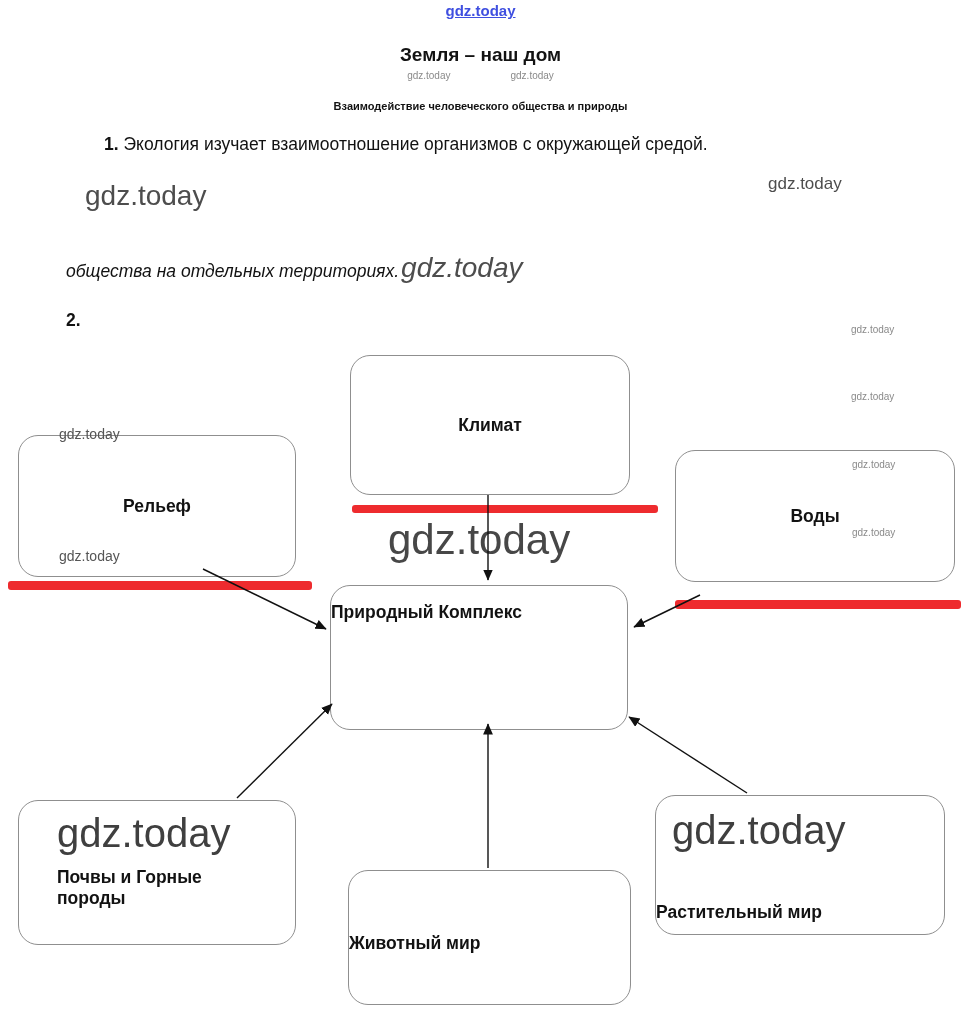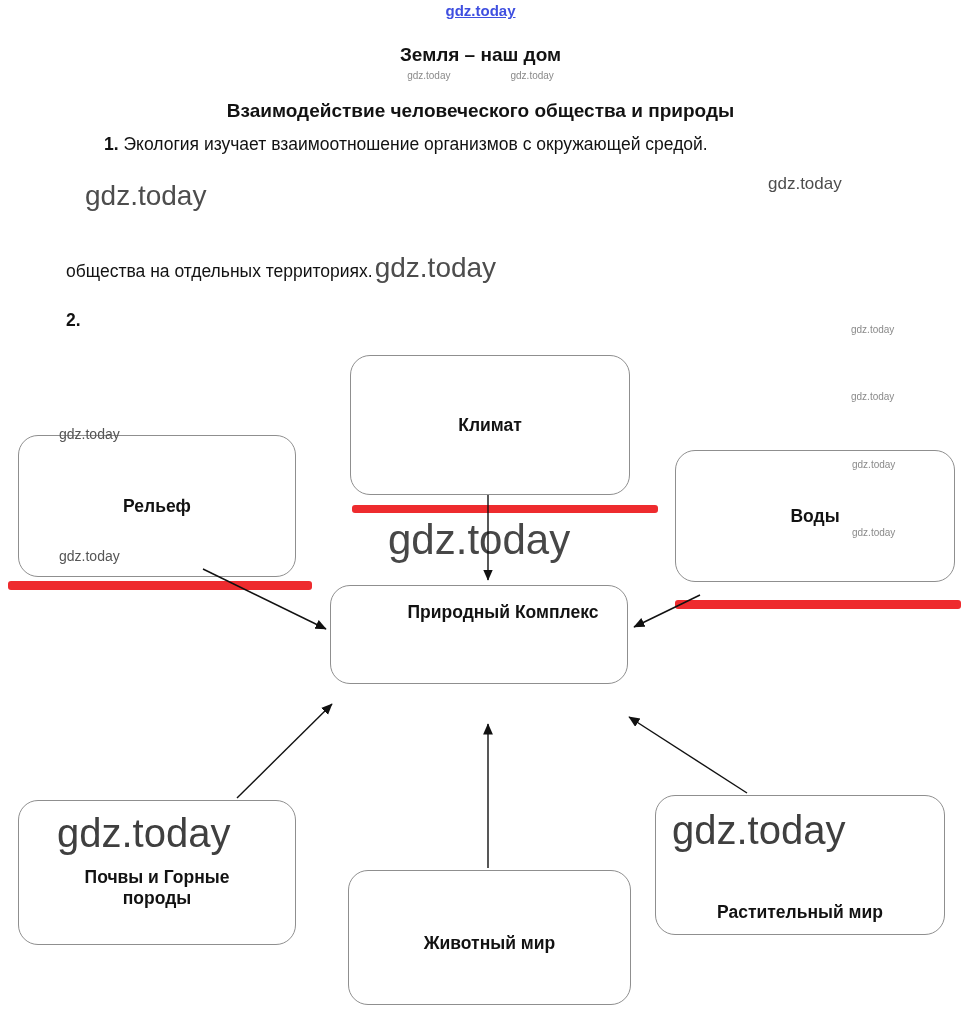--- a/index.html
+++ b/index.html
@@ -17,21 +17,21 @@
     top: 2px;
     font-size: 15px;
     font-weight: bold;
     color: #3f4fe0;
     text-decoration: underline;
     cursor: pointer;
   }
   .title    { top: 44px;  font-size: 19px; font-weight: bold; text-align: center; }
   .wm-row   { top: 70px;  display: flex; justify-content: center; gap: 60px;
               font-size: 10px; color: #8a8a8a; }
-  .subtitle { top: 100px; font-size: 19px; font-weight: bold; }
+  .subtitle { top: 100px; font-size: 11px; font-weight: bold; }
 
   .line { position: absolute; font-size: 17.5px; white-space: nowrap; }
   .num  { font-weight: bold; }
 
   .wm { position: absolute; color: #555555; white-space: nowrap; }
   .wm-left-big  { left: 85px;  top: 180px; font-size: 28px; color: #4d4d4d; }
   .wm-right-1   { left: 768px; top: 174px; font-size: 17px; color: #4d4d4d; }
   .wm-inline    { position: static; font-size: 28px; color: #4d4d4d; margin-left: 2px; }
   .wm-side-1    { left: 851px; top: 324px; font-size: 10px; color: #8a8a8a; }
   .wm-side-2    { left: 851px; top: 391px; font-size: 10px; color: #8a8a8a; }
@@ -41,28 +41,27 @@
     position: absolute;
     border: 1px solid #8f8f8f;
     border-radius: 20px;
     background: #ffffff;
     box-sizing: border-box;
   }
   .box-label {
     font-weight: bold;
     font-size: 17.5px;
     color: #121212;
-    text-align: center;
   }
   .flex-center { display: flex; align-items: center; justify-content: center; }
 
   .box-climate { left: 350px; top: 355px; width: 280px; height: 140px; }
   .box-relief  { left: 18px;  top: 435px; width: 278px; height: 142px; }
   .box-waters  { left: 675px; top: 450px; width: 280px; height: 132px; }
-  .box-center  { left: 330px; top: 585px; width: 298px; height: 99px; padding-left: 48px; }
+  .box-center  { left: 330px; top: 585px; width: 298px; height: 145px; }
   .box-center .box-label { padding-top: 16px; }
   .box-soils   { left: 18px;  top: 800px; width: 278px; height: 145px; }
   .box-animals { left: 348px; top: 870px; width: 283px; height: 135px; }
   .box-plants  { left: 655px; top: 795px; width: 290px; height: 140px; }
 
   .relief-wm-1 { left: 40px; top: -10px; font-size: 14px; color: #555; }
   .relief-wm-2 { left: 40px; top: 112px; font-size: 14px; color: #555; }
   .waters-wm-1 { left: 176px; top: 8px;  font-size: 10px; color: #8a8a8a; }
   .waters-wm-2 { left: 176px; top: 76px; font-size: 10px; color: #8a8a8a; }
 
@@ -108,21 +107,21 @@
 
   <div class="line" style="left:68px; top:134px;margin-left:36px;">
     <span class="num">1.</span>
     <span>Экология изучает взаимоотношение организмов с окружающей средой.</span>
   </div>
 
   <span class="wm wm-left-big">gdz.today</span>
   <span class="wm wm-right-1">gdz.today</span>
 
 
-  <div class="line" style="left:66px; top:252px;">
+  <div class="line" style="left:66px; top:252px;font-style:italic;">
     <span>общества на отдельных территориях.</span><span class="wm wm-inline">gdz.today</span>
   </div>
 
   <div class="line num" style="left:66px; top:310px;">2.</div>
 
   <span class="wm wm-side-1">gdz.today</span>
   <span class="wm wm-side-2">gdz.today</span>
   <span class="wm wm-center-big">gdz.today</span>
 
   <div class="box box-climate flex-center">

